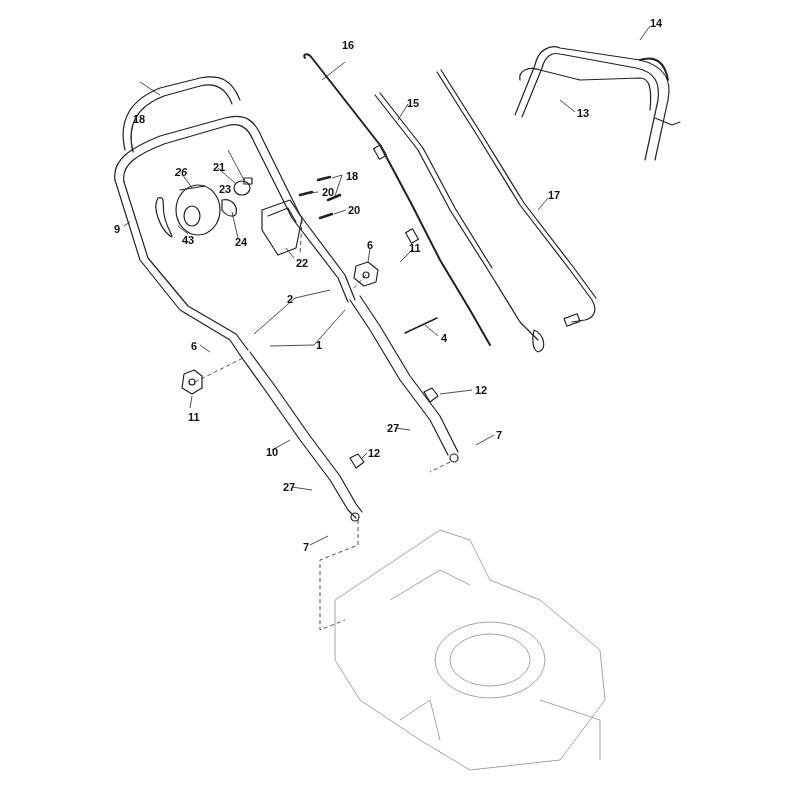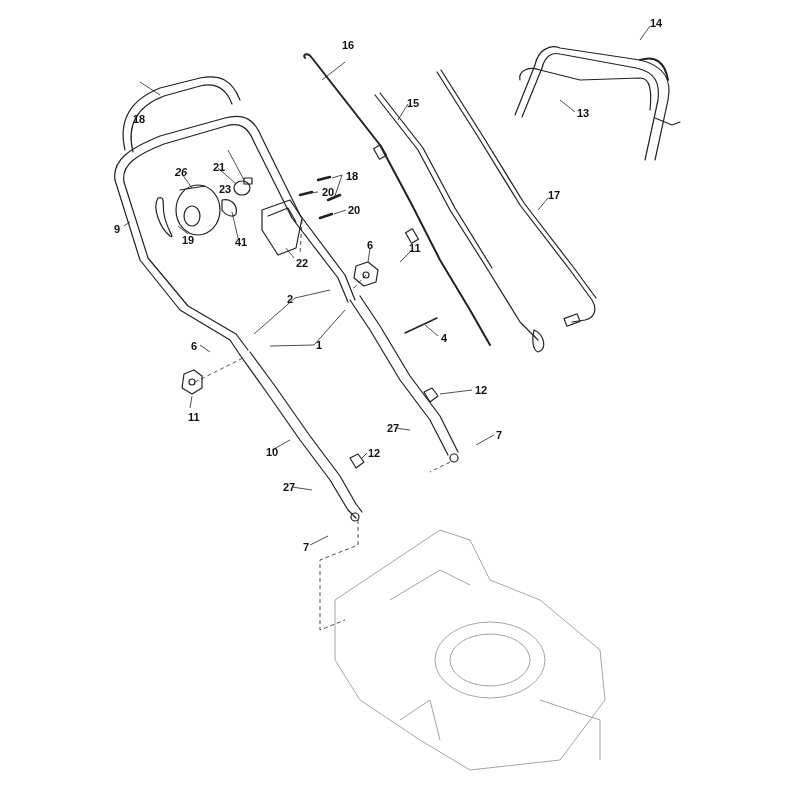--- a/index.html
+++ b/index.html
@@ -164,22 +164,22 @@
   <span class="callout" style="left:650px;top:18px;">14</span>
   <span class="callout" style="left:577px;top:108px;">13</span>
   <span class="callout" style="left:548px;top:190px;">17</span>
   <span class="callout" style="left:219px;top:144px;margin-top:40px;">23</span>
   <span class="callout" style="left:213px;top:162px;">21</span>
   <span class="callout" style="left:175px;top:167px;font-style:italic;">26</span>
   <span class="callout" style="left:346px;top:171px;">18</span>
   <span class="callout" style="left:322px;top:187px;">20</span>
   <span class="callout" style="left:348px;top:205px;">20</span>
   <span class="callout" style="left:114px;top:224px;">9</span>
-  <span class="callout" style="left:182px;top:235px;">19</span>
-  <span class="callout" style="left:235px;top:237px;">41</span>
+  <span class="callout" style="left:182px;top:235px;">43</span>
+  <span class="callout" style="left:235px;top:237px;">24</span>
   <span class="callout" style="left:296px;top:258px;">22</span>
   <span class="callout" style="left:367px;top:240px;">6</span>
   <span class="callout" style="left:409px;top:243px;">11</span>
   <span class="callout" style="left:287px;top:294px;">2</span>
   <span class="callout" style="left:316px;top:340px;">1</span>
   <span class="callout" style="left:441px;top:333px;">4</span>
   <span class="callout" style="left:191px;top:341px;">6</span>
   <span class="callout" style="left:188px;top:412px;">11</span>
   <span class="callout" style="left:475px;top:385px;">12</span>
   <span class="callout" style="left:387px;top:423px;">27</span>

